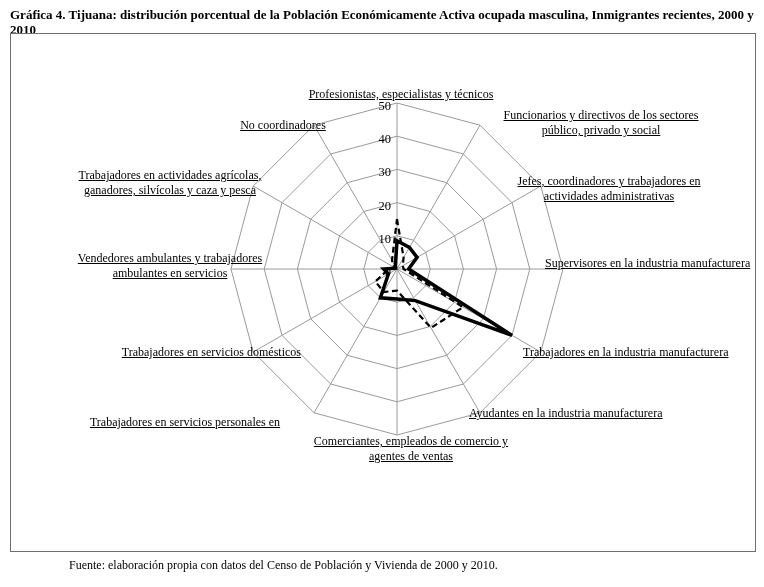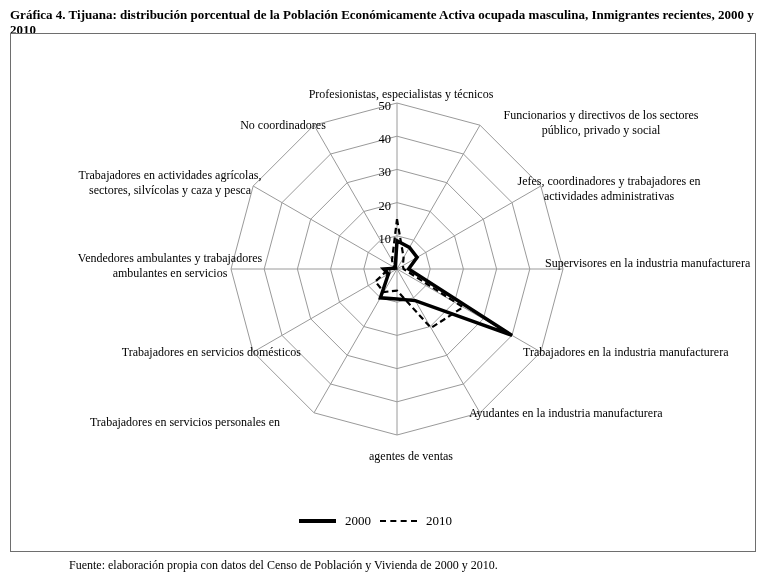--- a/index.html
+++ b/index.html
@@ -1,21 +1,21 @@
 <!DOCTYPE html>
 <html><head>
 <meta charset="utf-8">
 <style>
   html,body{margin:0;padding:0;background:#ffffff;}
   body{width:764px;height:587px;position:relative;overflow:hidden;
        font-family:"Liberation Serif","DejaVu Serif",serif;color:#000;}
   .title{position:absolute;left:10px;top:7px;width:744px;font-size:13px;font-weight:bold;line-height:15px;}
   .chart-box{position:absolute;left:10px;top:33px;width:744px;height:517px;border:1px solid #6e6e6e;background:#fff;}
   .chart-box svg{position:absolute;left:0;top:0;}
-  .axlabel{position:absolute;font-size:12px;line-height:15px;}
+  .axlabel{position:absolute;font-size:12px;line-height:15px;text-decoration:underline;}
   .tcenter{text-align:center;}
   .tright{text-align:right;}
   .c0{left:230px;top:53px;width:320px;}
   .c1{left:440px;top:74px;width:300px;}
   .c2{left:448px;top:140px;width:300px;}
   .c3{left:534px;top:222px;width:225px;text-align:left;}
   .c4{left:512px;top:311px;width:240px;text-align:left;}
   .c5{left:458px;top:372px;width:250px;text-align:left;}
   .c6{left:240px;top:400px;width:320px;}
   .c7{left:28px;top:381px;width:292px;}
@@ -64,28 +64,22 @@
       <polygon points="386.0,206.8 398.4,213.4 406.1,223.4 397.6,235.0 501.0,301.4 404.3,266.6 386.0,264.9 369.4,263.8 377.4,240.0 372.7,235.0 384.6,234.2 384.3,232.1" fill="none" stroke="#000000" stroke-width="3.5" stroke-linejoin="miter"></polygon>
       <polygon points="386.0,185.2 392.6,223.5 391.8,231.7 392.6,235.0 452.1,273.2 420.0,293.9 386.0,256.6 372.7,258.0 364.4,247.5 377.7,235.0 383.1,233.3 381.0,226.4" fill="none" stroke="#000000" stroke-width="2.2" stroke-linejoin="miter" stroke-dasharray="6 3.5"></polygon>
     </svg>
 
   <div class="axlabel tcenter c0"><span>Profesionistas, especialistas y técnicos</span></div>
   <div class="axlabel tcenter c1"><span>Funcionarios y directivos de los sectores</span><br><span>público, privado y social</span></div>
   <div class="axlabel tcenter c2"><span>Jefes, coordinadores y trabajadores en</span><br><span>actividades administrativas</span></div>
   <div class="axlabel c3"><span>Supervisores en la industria manufacturera</span></div>
   <div class="axlabel c4"><span>Trabajadores en la industria manufacturera</span></div>
   <div class="axlabel c5"><span>Ayudantes en la industria manufacturera</span></div>
-  <div class="axlabel tcenter c6"><br><span>agentes de ventas</span></div>
+  <div class="axlabel tcenter c6"><span>Comerciantes, empleados de comercio y</span><br><span>agentes de ventas</span></div>
   <div class="axlabel tcenter c7"><span>Trabajadores en servicios personales en</span><br></div>
   <div class="axlabel tright c8"><span>Trabajadores en servicios domésticos</span></div>
   <div class="axlabel tcenter c9"><span>Vendedores ambulantes y trabajadores</span><br><span>ambulantes en servicios</span></div>
-  <div class="axlabel tcenter c10"><span>Trabajadores en actividades agrícolas,</span><br><span>sectores, silvícolas y caza y pesca</span></div>
+  <div class="axlabel tcenter c10"><span>Trabajadores en actividades agrícolas,</span><br><span>ganadores, silvícolas y caza y pesca</span></div>
   <div class="axlabel tcenter c11"><span>No coordinadores</span></div>
 
-  <div class="legend">
-    <span class="line-sample line-solid"></span>
-    <span class="lab">2000</span>
-    <span class="line-sample line-dashed"></span>
-    <span class="lab">2010</span>
-  </div>
 </div>
 
 <div class="source">Fuente: elaboración propia con datos del Censo de Población y Vivienda de 2000 y 2010.</div>
 
 </body></html>

